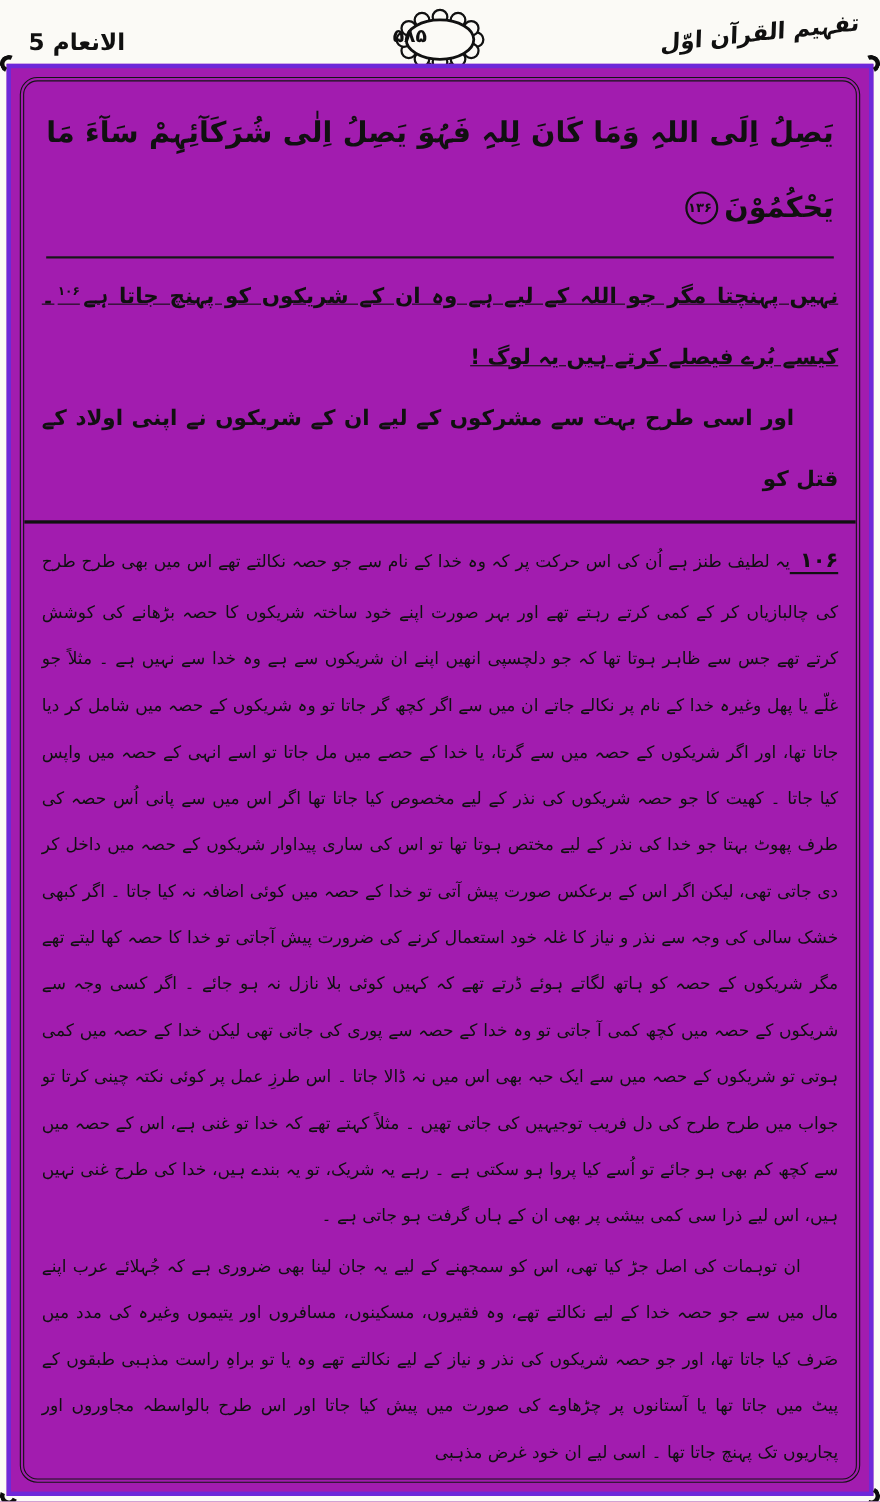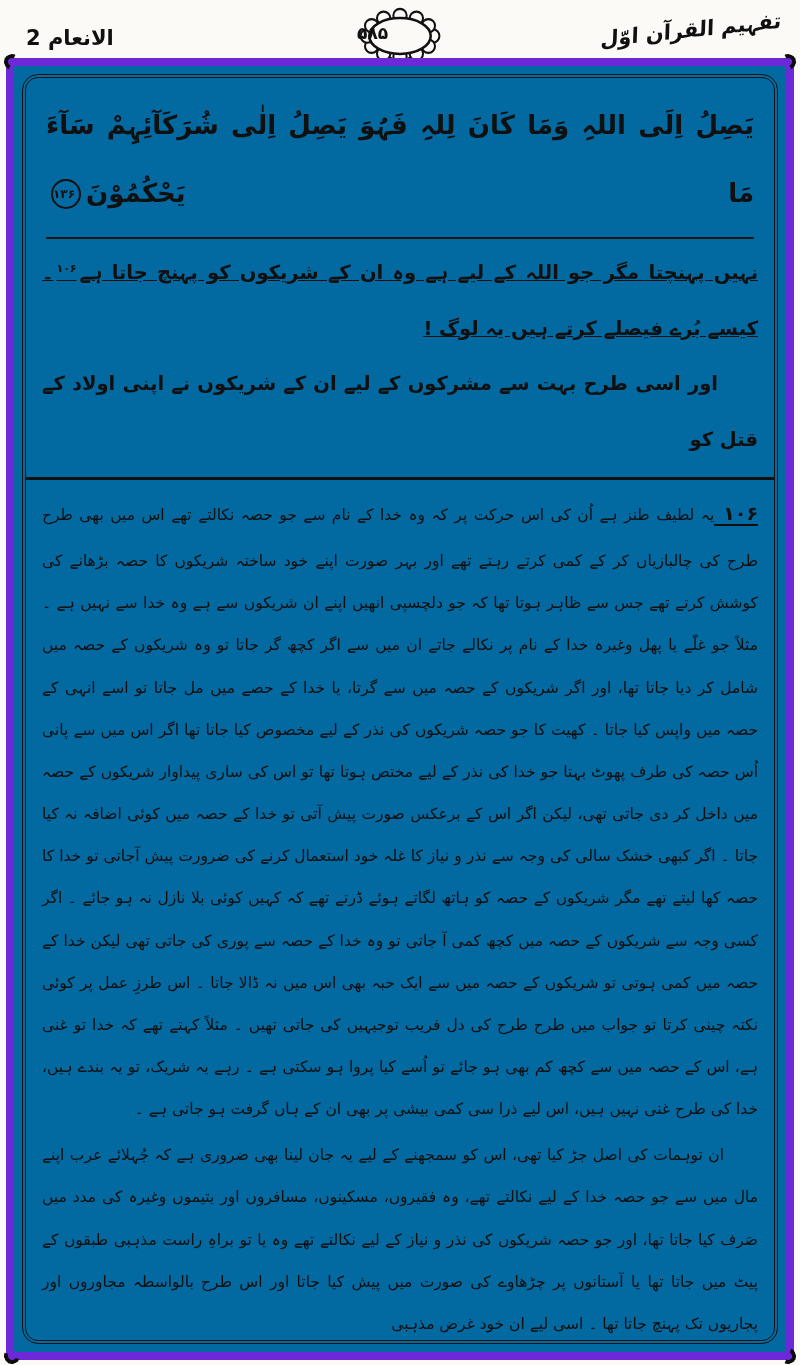--- a/index.html
+++ b/index.html
@@ -28,21 +28,21 @@
     position:absolute; left:50%; top:0; transform:translateX(-50%);
     width:86px; height:60px;
   }
   .medallion .pnum {
     position:absolute; left:0; right:0; top:17px;
     text-align:left; font-size:17px; font-weight:bold;
   }
   
   .frame-outer {
     position:absolute; top:58px; left:6px; right:6px; bottom:5px;
-    border:8px solid #6d28d9; padding:8px; background:#0369a1;
+    border:4px solid #6d28d9; padding:8px; background:#a21caf;
   }
   .frame-inner {
     height:100%; border:4px double #141414; border-radius:16px;
     overflow:hidden;
   }
   .curl {
     position:absolute; width:16px; height:16px;
     border:4px solid #0d0d0d; border-radius:50%;
     border-right-color:transparent; border-bottom-color:transparent;
   }
@@ -82,21 +82,21 @@
     font-weight:bold; font-size:19px; padding-left:9px;
     border-bottom:2px solid #101010;
   }
 </style>
 </head>
 <body>
 
 <div class="page">
 
   <div class="header">
-    <div class="h-left">الانعام 2</div>
+    <div class="h-left">الانعام 5</div>
     <div class="medallion">
       <svg viewBox="0 0 84 58" width="86" height="60">
         <g fill="#fbfaf6" stroke="#111" stroke-width="2">
           <circle cx="74" cy="29" r="6.5"></circle>
             <circle cx="69.7" cy="39" r="6.5"></circle>
           <circle cx="58" cy="46.3" r="6.5"></circle>
             <circle cx="42" cy="49" r="6.5"></circle>
           <circle cx="26" cy="46.3" r="6.5"></circle>
             <circle cx="14.3" cy="39" r="6.5"></circle>
           <circle cx="10" cy="29" r="6.5"></circle>

